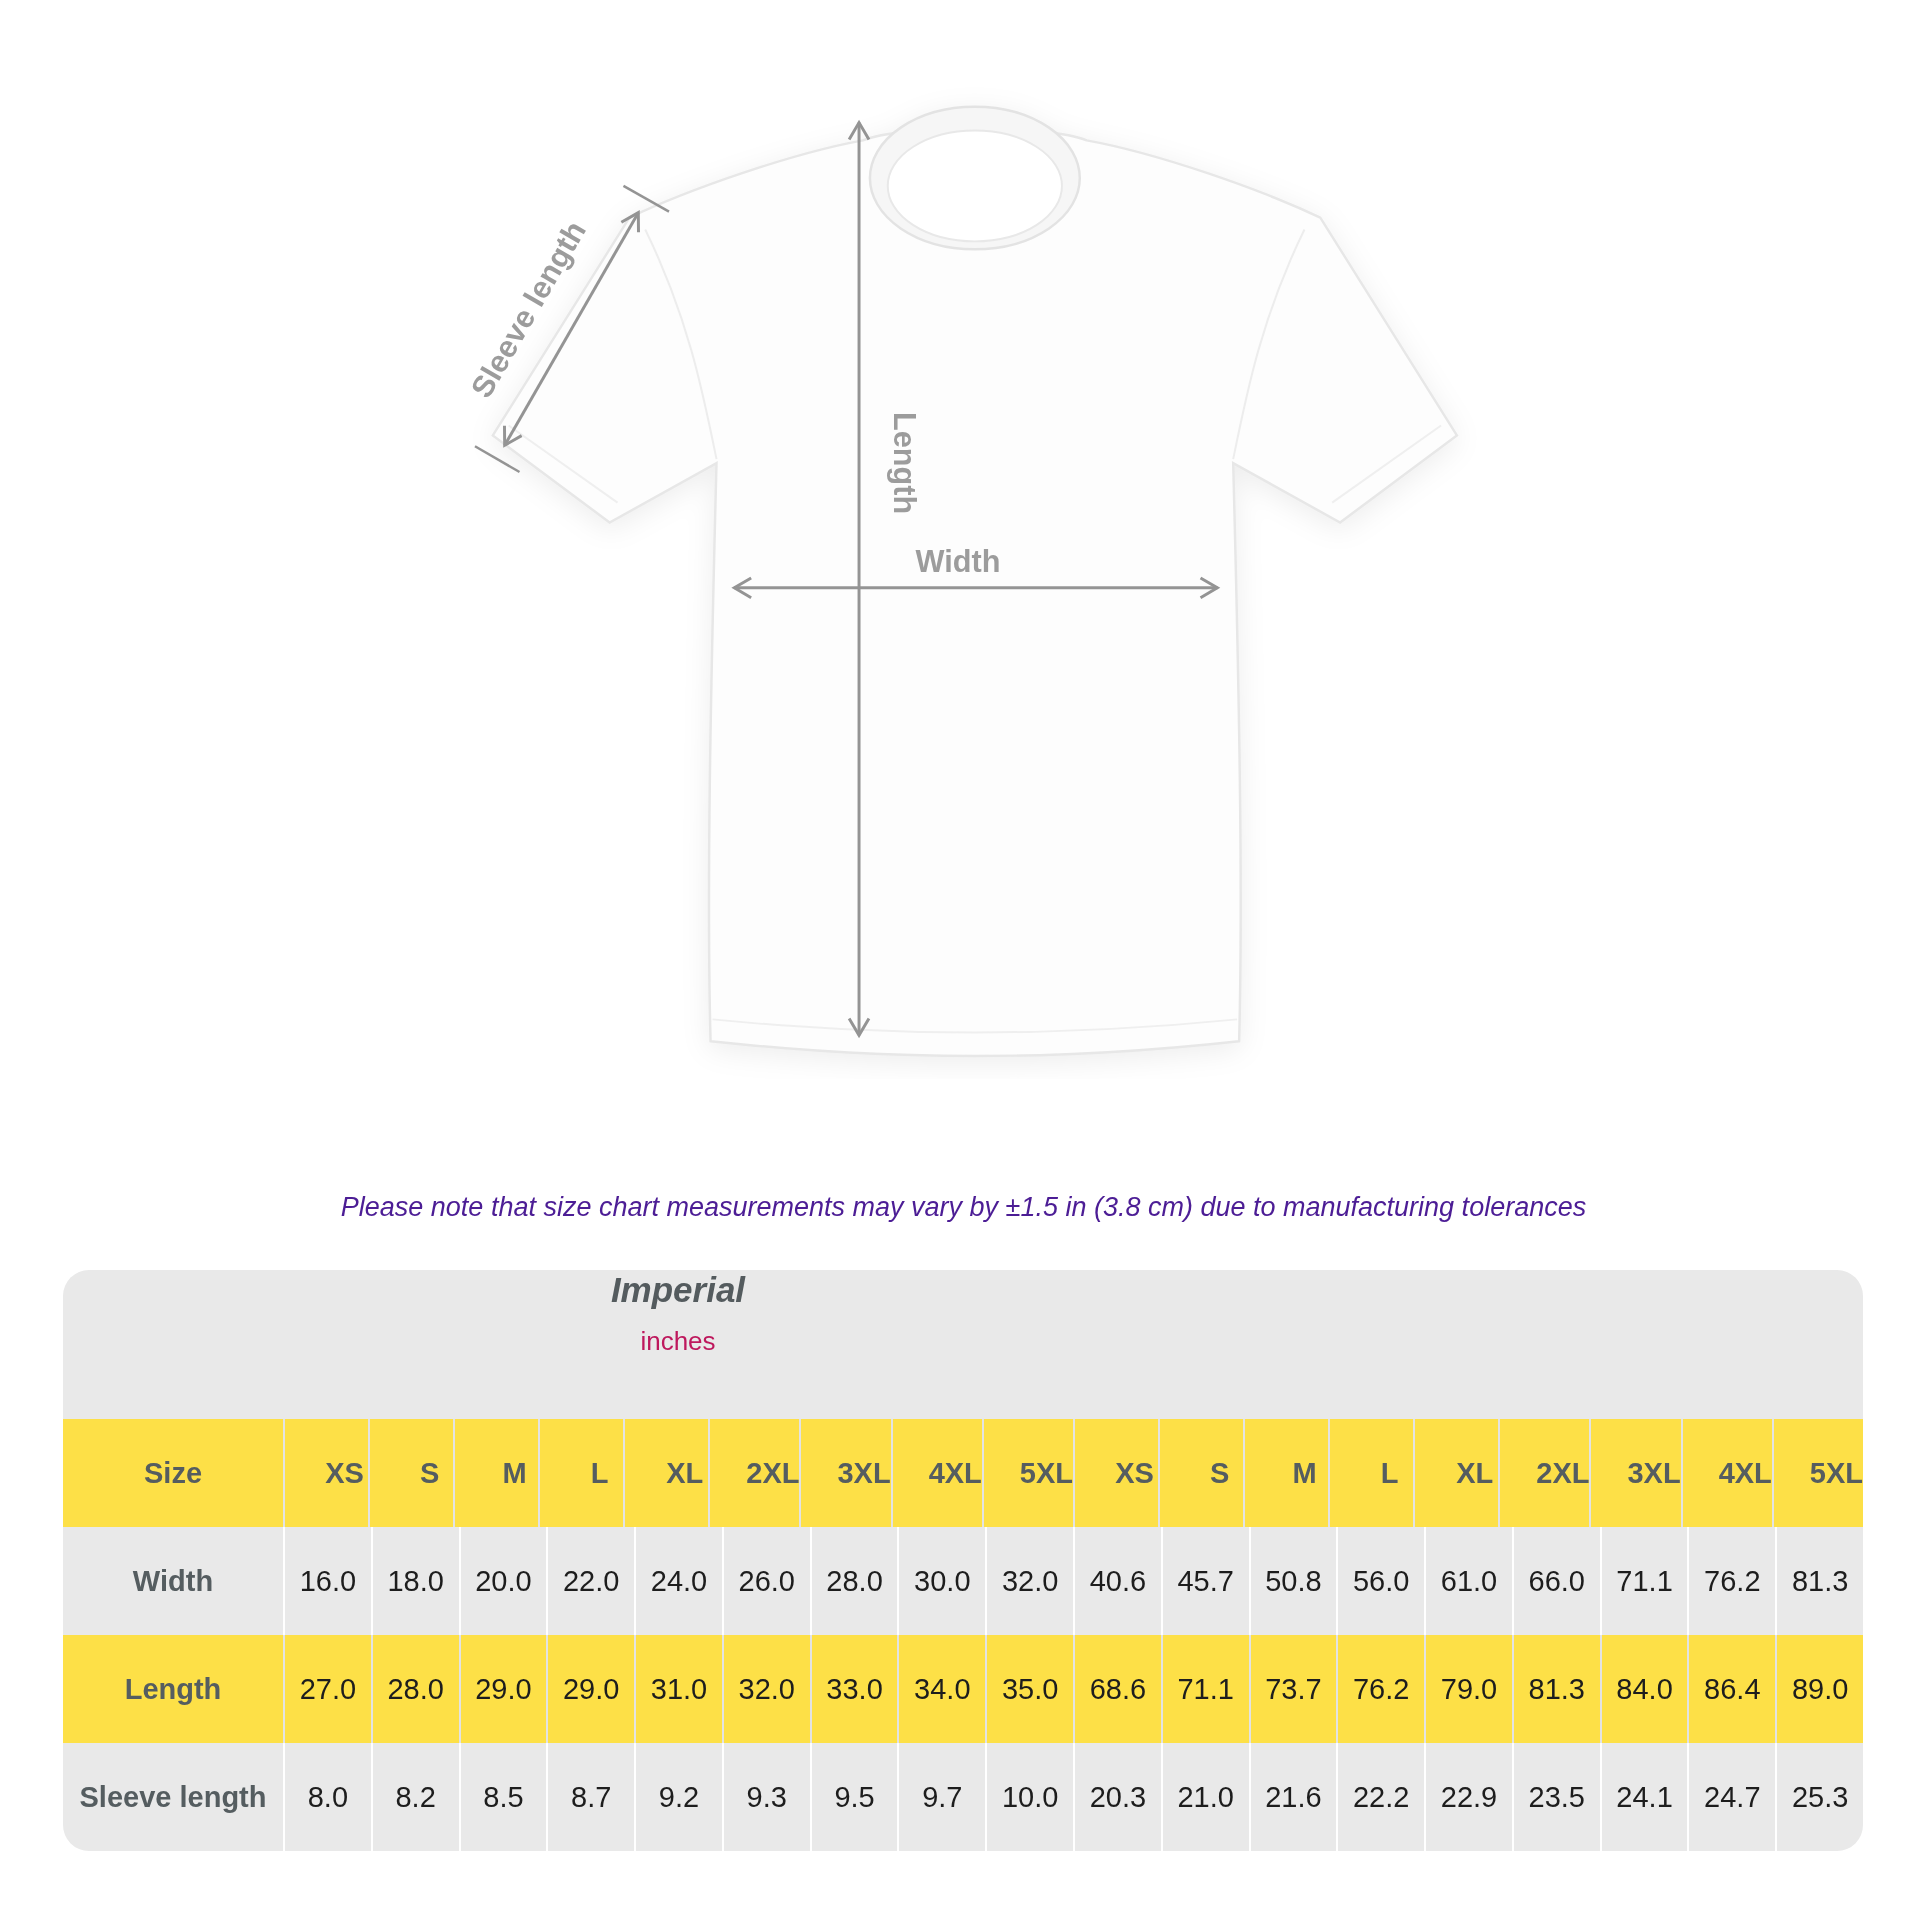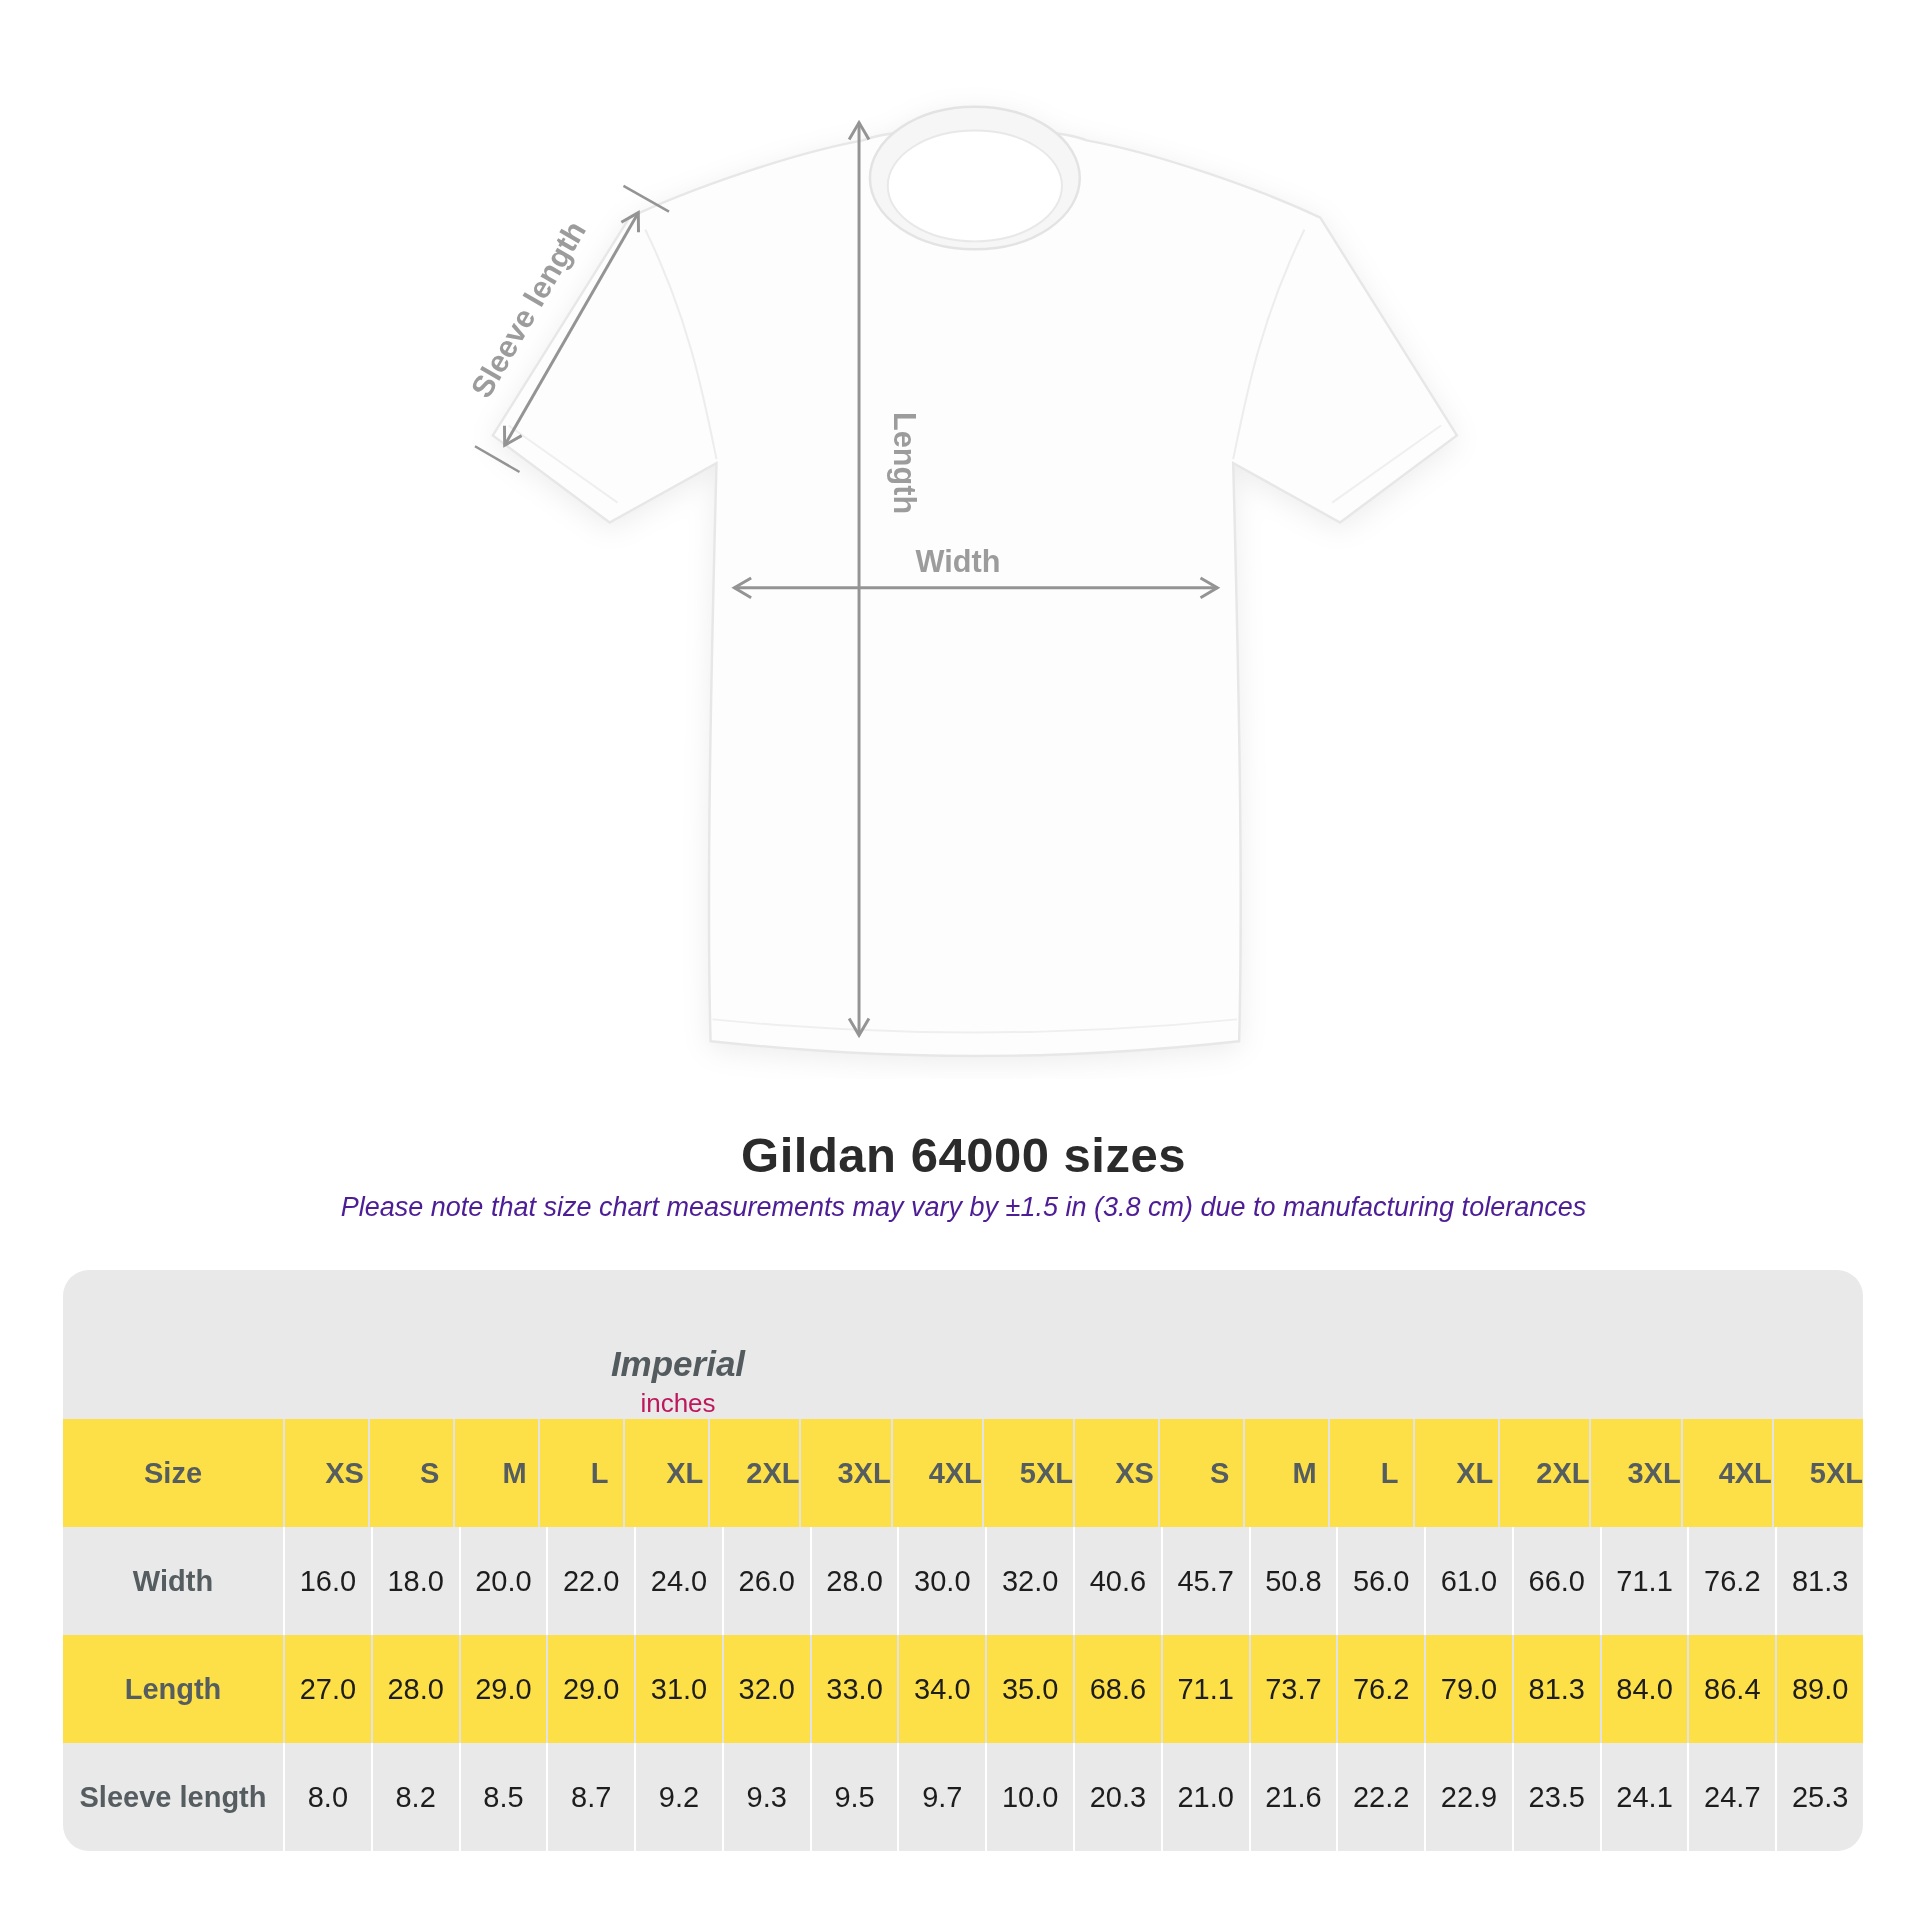--- a/index.html
+++ b/index.html
@@ -13,21 +13,21 @@
   
   .title{position:absolute;left:0;top:1127px;width:100%;text-align:center;
          font-size:49px;font-weight:bold;color:#2b2b2b;letter-spacing:0.5px;}
   .subtitle{position:absolute;left:0;top:1192px;width:100%;text-align:center;
             font-size:27px;font-style:italic;color:#4c1d95;}
 
   
   .size-table{position:absolute;left:63px;top:1270px;width:1800px;}
   .trow{display:grid;grid-template-columns:220px repeat(18,1fr);}
   .band{background:#e9e9e9;border-radius:26px 26px 0 0;height:149px;}
-  .band .unit-group{display:flex;flex-direction:column;align-items:center;justify-content:flex-end;gap:4px;}
+  .band .unit-group{display:flex;flex-direction:column;align-items:center;justify-content:flex-start;gap:16px;}
   .unit-imperial{grid-column:2 / span 9;}
   .unit-metric{grid-column:11 / span 9;}
   .unit-name{font-size:35px;font-weight:bold;font-style:italic;color:#545b5e;}
   .unit-sub{font-size:26px;color:#be185d;}
 
   .cell{display:flex;align-items:center;justify-content:center;}
   .row-h{height:108px;}
   .row-white{background:#fde047;text-align:right;}
   .row-gray{background:#e9e9e9;}
   .row-white .cell + .cell{border-left:2px solid #e3e3e3;}
@@ -81,21 +81,20 @@
       </g>
 
       <g font-weight="bold" font-size="31" fill="#9c9c9c" stroke="none" font-family="Liberation Sans, DejaVu Sans, sans-serif">
         <text x="543" y="318" text-anchor="middle" transform="rotate(-60 543 318)">Sleeve length</text>
         <text x="903" y="468" text-anchor="middle" transform="rotate(90 903 468)">Length</text>
         <text x="968" y="578" text-anchor="middle">Width</text>
       </g>
     </svg>
   </div>
 
-  <div class="title">Gildan 64000 sizes</div>
   <div class="subtitle">Please note that size chart measurements may vary by ±1.5 in (3.8 cm) due to manufacturing tolerances</div>
 
   <div class="size-table">
 
     <div class="trow band">
       <div class="unit-group unit-imperial">
         <div class="unit-name">Imperial</div>
         <div class="unit-sub">inches</div>
       </div>
     </div>

